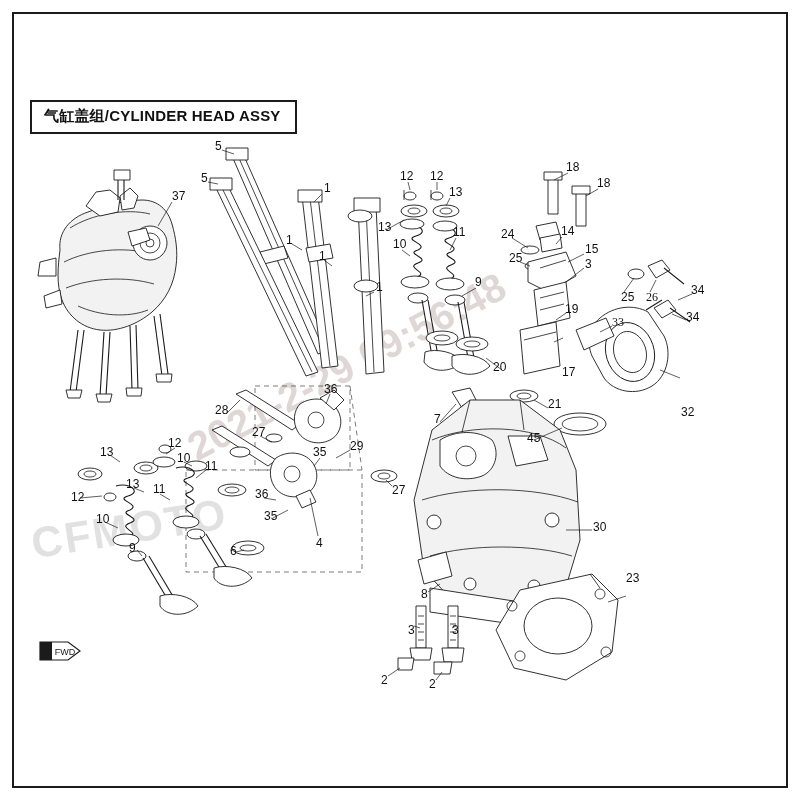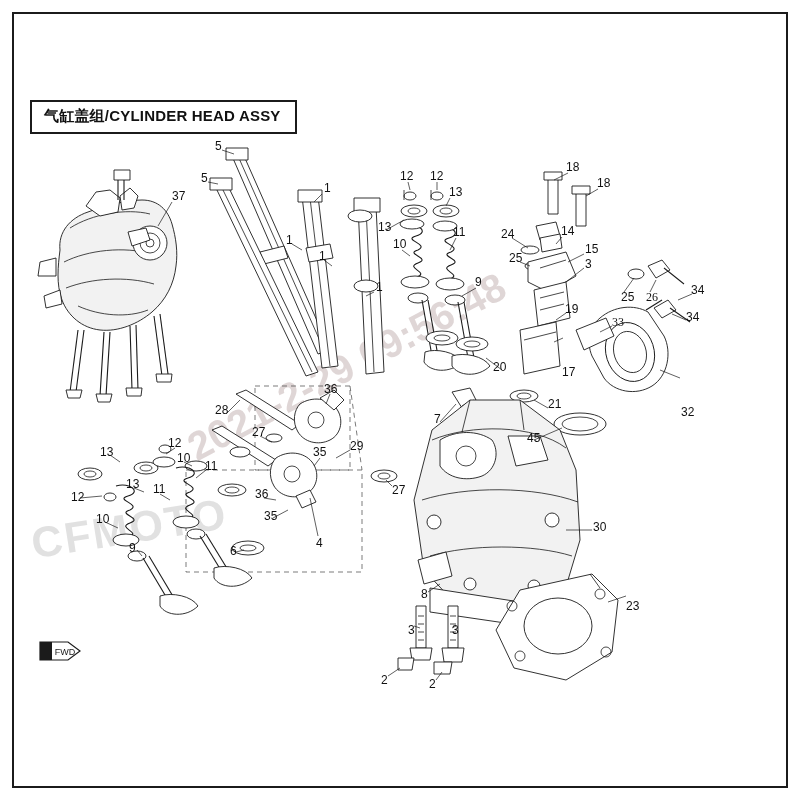--- a/index.html
+++ b/index.html
@@ -459,16 +459,16 @@
     <span class="callout" style="left:255px;top:488px;">36</span>
     <span class="callout" style="left:264px;top:510px;">35</span>
     <span class="callout" style="left:350px;top:440px;">29</span>
     <span class="callout" style="left:392px;top:484px;">27</span>
     <span class="callout" style="left:593px;top:521px;text-align:right;">30</span>
     <span class="callout" style="left:421px;top:588px;">8</span>
     <span class="callout" style="left:408px;top:624px;">3</span>
     <span class="callout" style="left:452px;top:624px;">3</span>
     <span class="callout" style="left:381px;top:674px;">2</span>
     <span class="callout" style="left:429px;top:678px;">2</span>
-    <span class="callout" style="left:626px;top:600px;">23</span>
+    <span class="callout" style="left:626px;top:572px;">23</span>
   </div>
 
 </div>
 
 </body></html>

